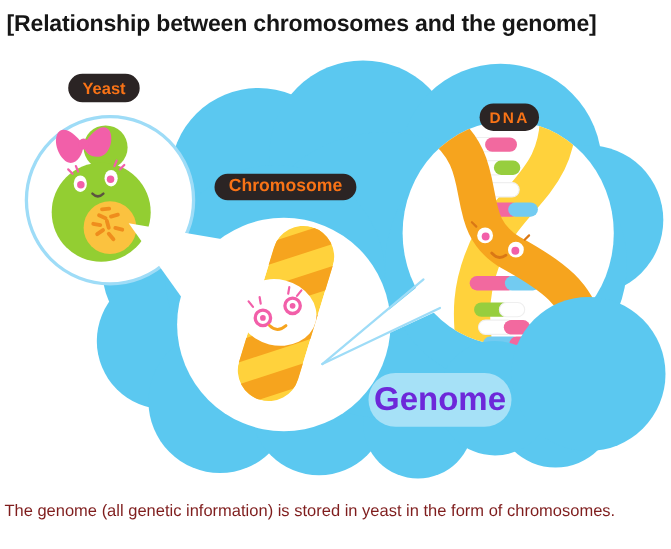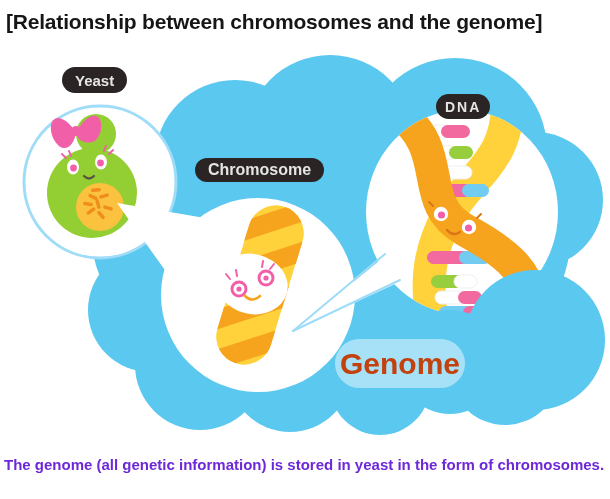--- a/index.html
+++ b/index.html
@@ -7,33 +7,33 @@
     width:610px;height:499px;position:relative;overflow:hidden;background:#ffffff;
     font-family:"Liberation Sans", sans-serif;
   }
   .stage{position:absolute;inset:0;}
   .title{
     position:absolute;top:10px;left:6px;width:610px;text-align:left;
     font-size:21px;font-weight:700;color:#161616;letter-spacing:-0.2px;
   }
   .caption{
     position:absolute;top:456px;left:4px;width:604px;
-    font-size:15px;font-weight:700;color:#6d28d9;
+    font-size:15px;font-weight:400;color:#7f1d1d;
   }
   .pill{
     position:absolute;display:flex;align-items:center;justify-content:center;
-    background:var(--pill_dark);color:#e5e5e5;font-weight:700;
+    background:var(--pill_dark);color:#f97316;font-weight:700;
     border-radius:14px;box-sizing:border-box;
   }
   .pill-yeast{left:62px;top:67px;height:26px;padding:0 13px;font-size:15px;}
   .pill-chromosome{left:195px;top:158px;height:24px;padding:0 13px;font-size:16px;}
   .pill-dna{left:436px;top:94px;height:25px;padding:0 9px;font-size:14px;letter-spacing:2px;}
   .pill-genome{
     position:absolute;left:335px;top:339px;width:130px;height:49px;
-    background:var(--pill_light);color:#c2410c;border-radius:25px;
+    background:var(--pill_light);color:#6d28d9;border-radius:25px;
     display:flex;align-items:center;justify-content:center;
     font-size:30px;font-weight:600;
   }
   svg{display:block;}
 </style>
 </head>
 <body>
 
 <div class="stage">
 

